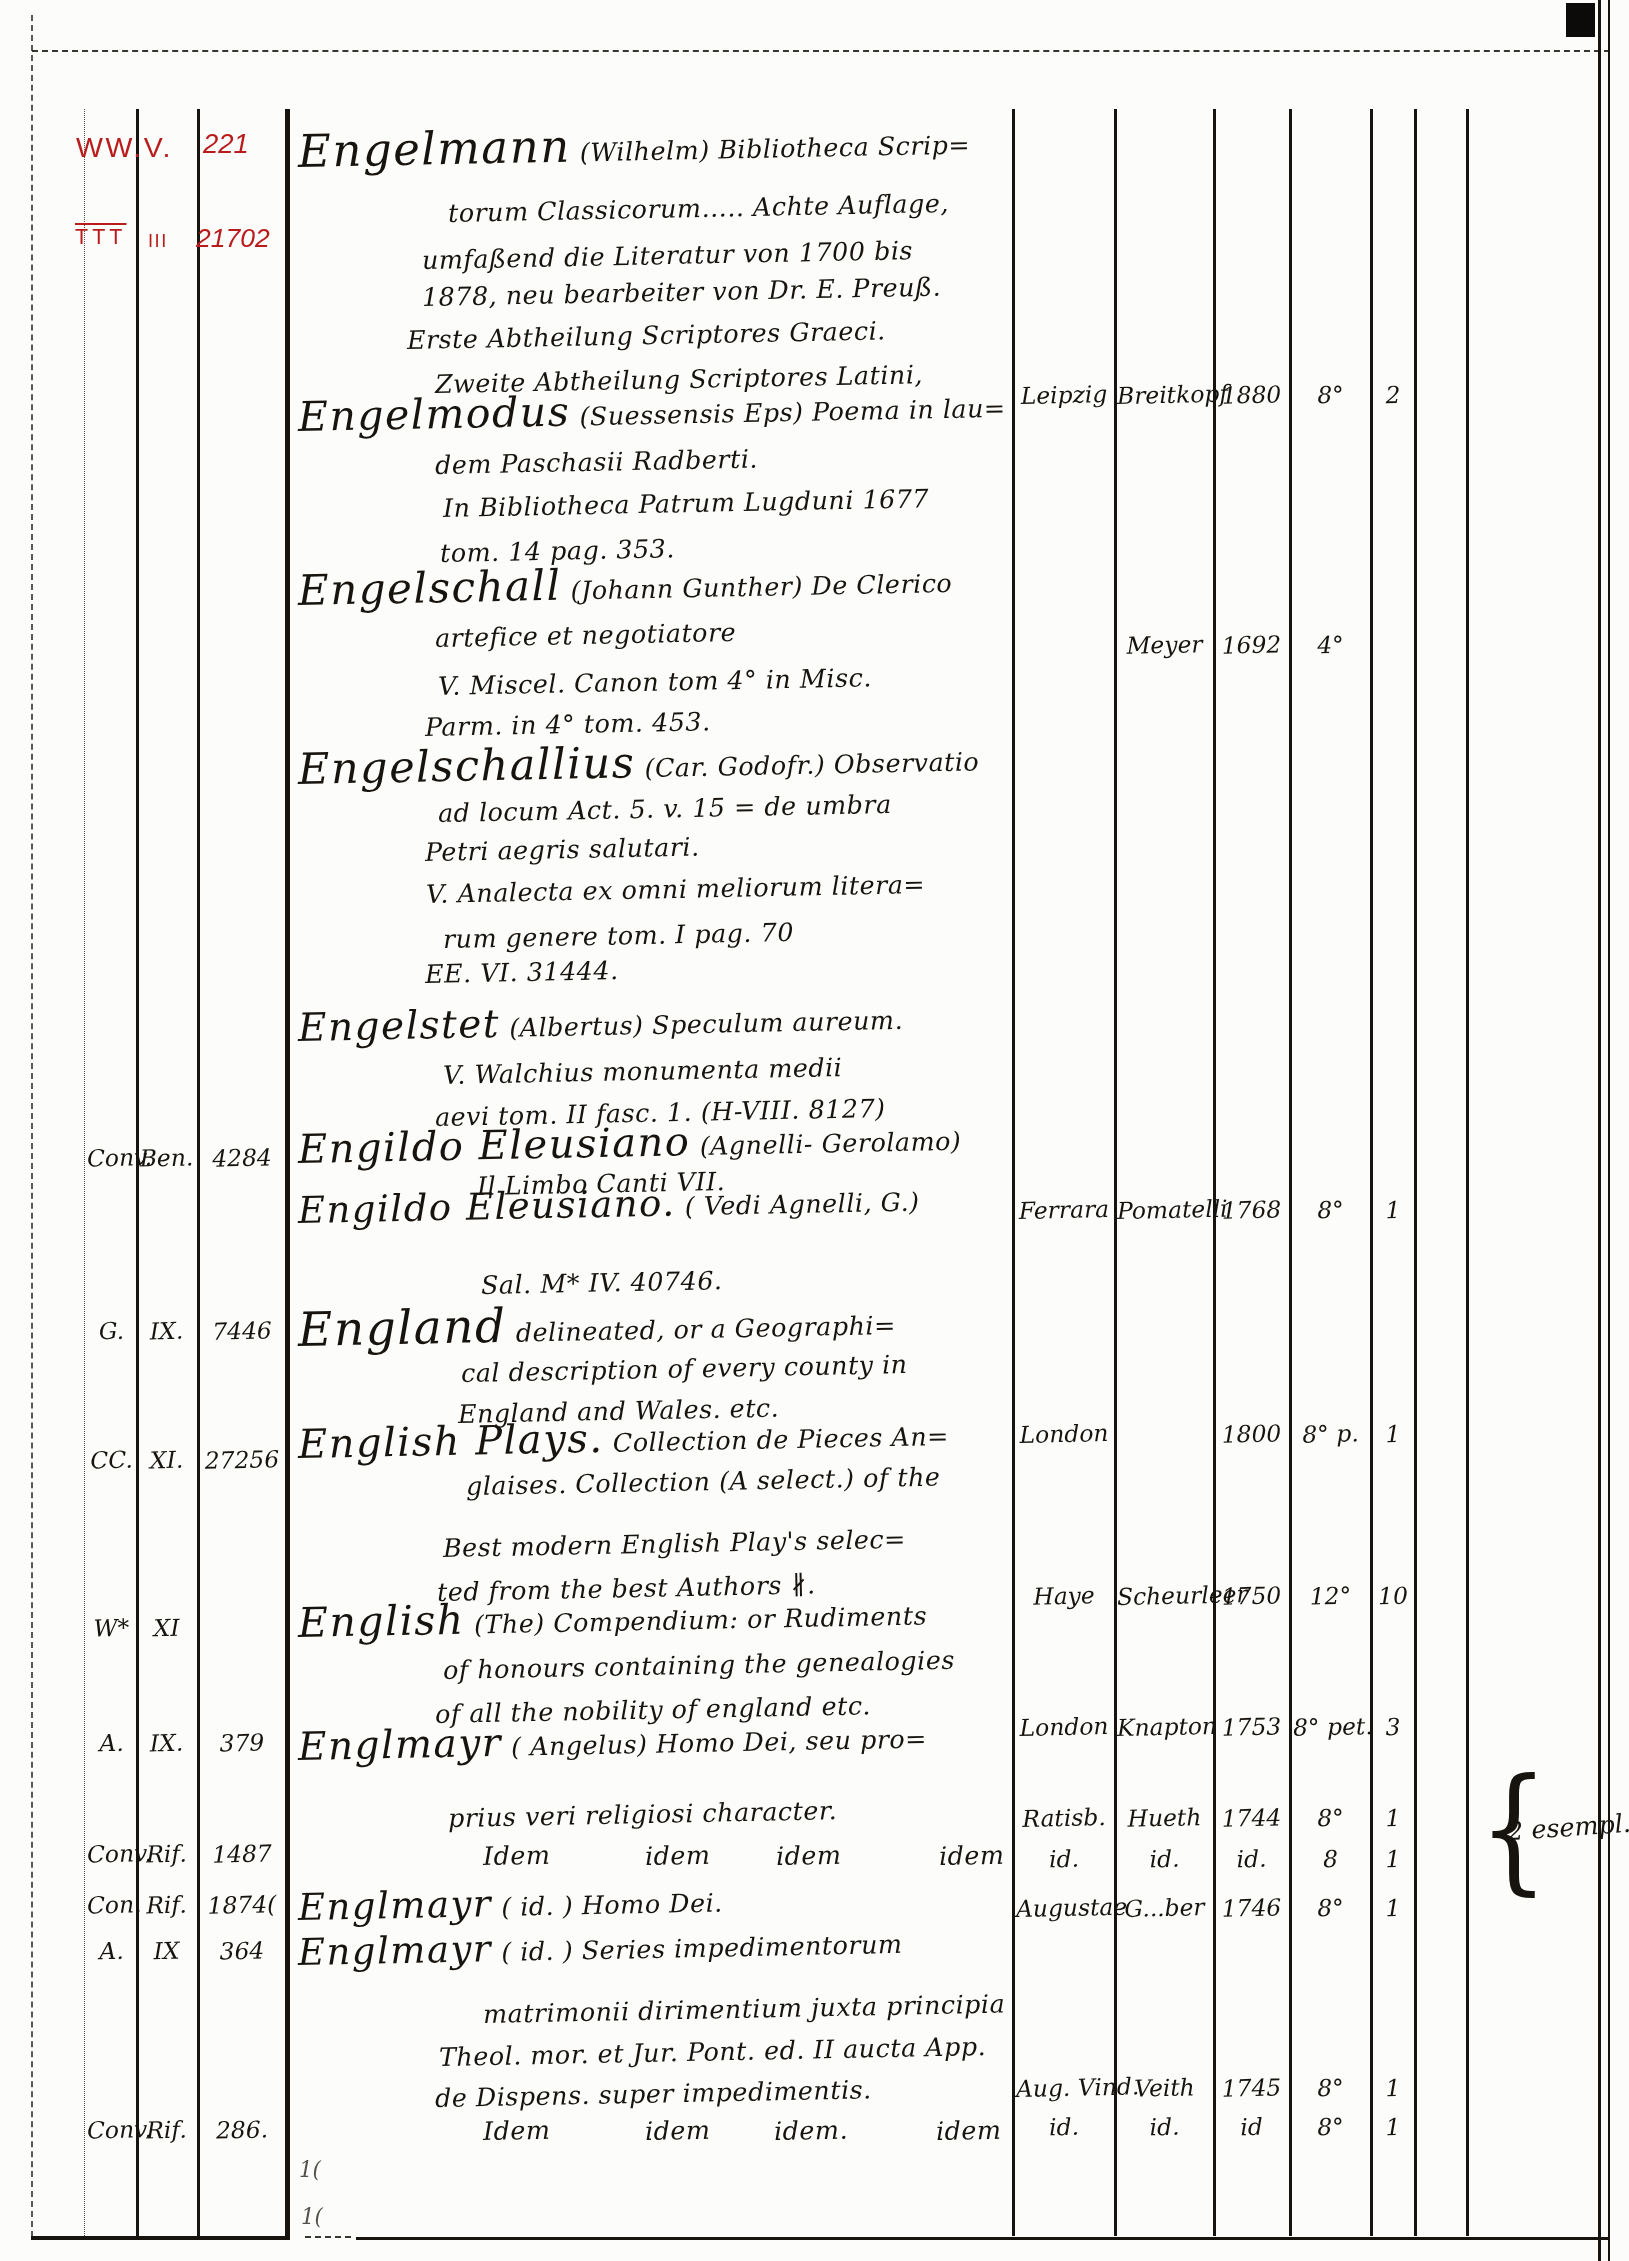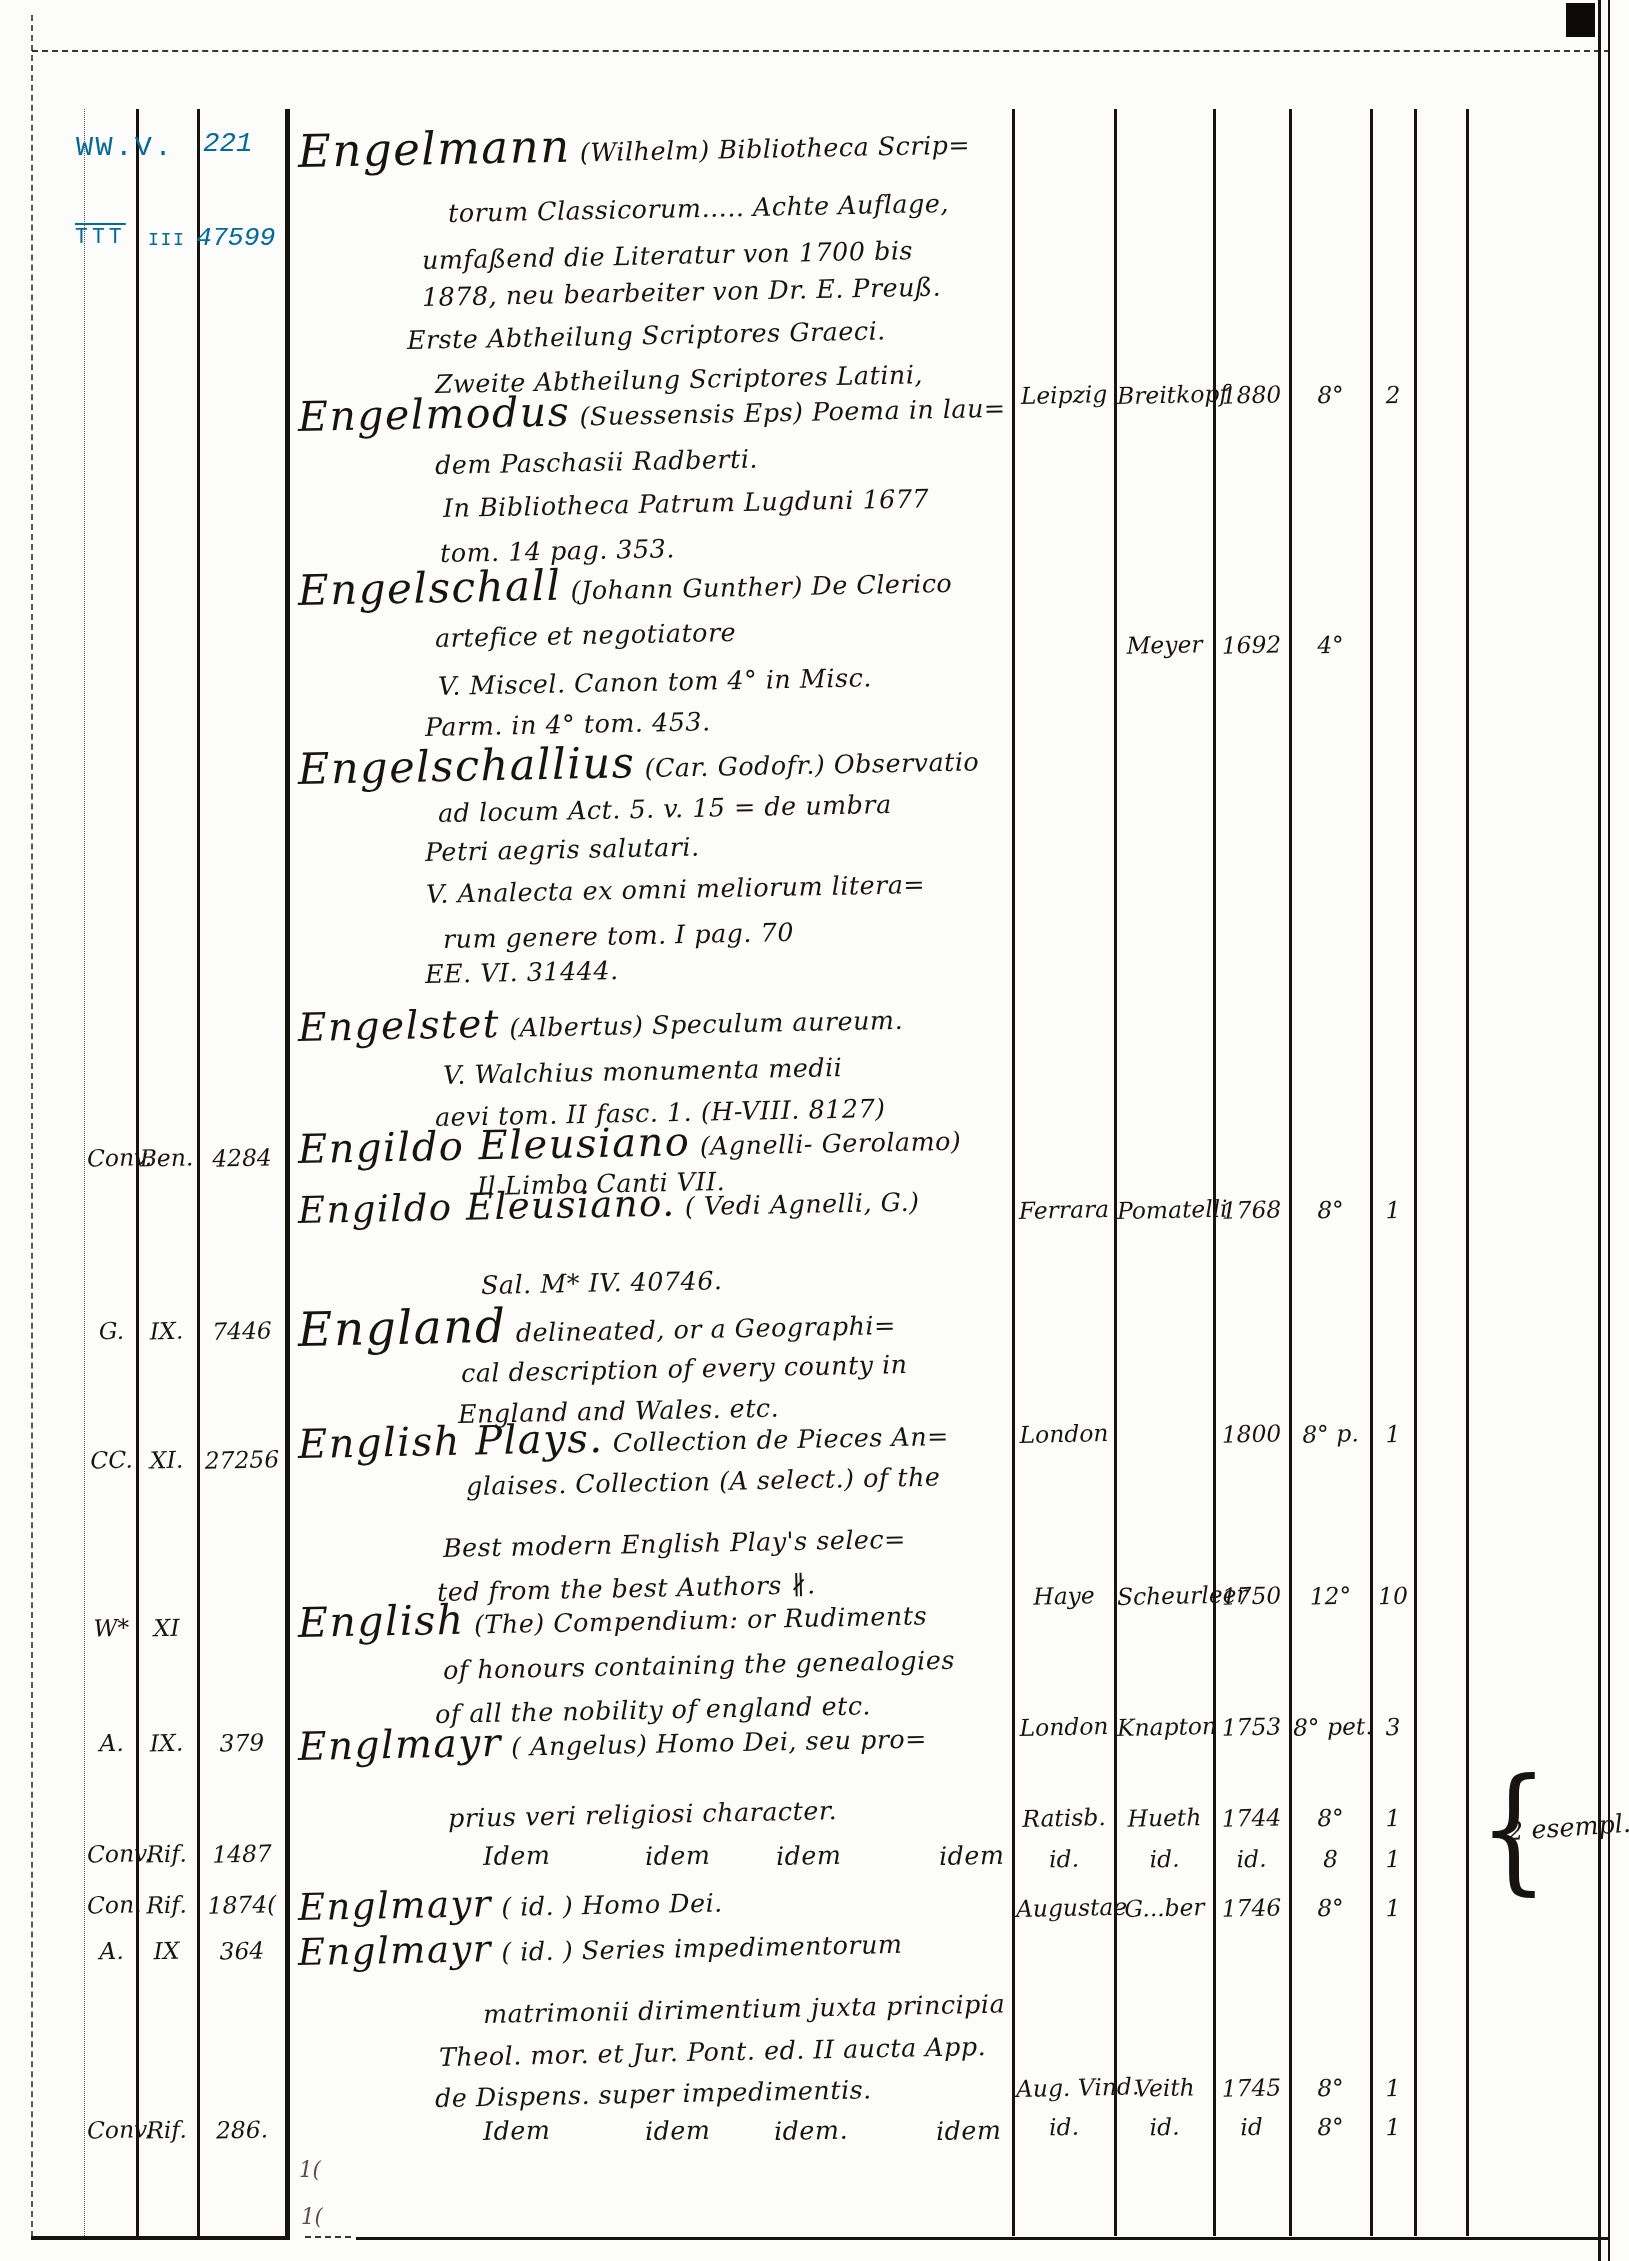--- a/index.html
+++ b/index.html
@@ -20,21 +20,21 @@
   }
   .body-line{font-size:25.4px;letter-spacing:0.5px;}
   .headword{letter-spacing:1.5px;}
   .head-rest{font-size:25.4px;letter-spacing:0.5px;margin-left:9.2px;}
   .cell{
     position:absolute;text-align:center;white-space:nowrap;color:#17140f;
     font-family:"DejaVu Serif",serif;font-style:italic;font-size:23.4px;
     transform:rotate(-1.3deg);
   }
   .margin-cell{font-size:23.4px;}
-  .topcode{position:absolute;white-space:nowrap;color:#0369a1;font-family:Liberation Mono, monospace;}
+  .topcode{position:absolute;white-space:nowrap;color:#b91c1c;font-family:Liberation Sans, sans-serif;}
   .corner-block{position:absolute;background:#0c0b0a;}
   .brace{
     position:absolute;color:#17140f;font-family:"DejaVu Serif",serif;
     font-size:137px;line-height:127px;font-style:normal;transform:scaleX(.8);
   }
   .sidenote{position:absolute;white-space:nowrap;color:#17140f;font-family:"DejaVu Serif",serif;font-style:italic;font-size:25.4px;transform:rotate(-4deg);}
   .stray{position:absolute;color:#2a261f;font-family:"DejaVu Serif",serif;font-style:italic;font-size:21.4px;opacity:.8;}
 </style>
 </head>
 <body>
@@ -58,21 +58,21 @@
 <div class="vline" style="left:1608px;top:0px;height:2261px;width:1.5px;"></div>
 
 <div class="hline" style="left:30.5px;top:2236px;width:259px;height:3.6px;"></div>
 <div class="dashedh" style="left:305px;top:2236px;width:46px;"></div>
 <div class="hline" style="left:356px;top:2237px;width:1253px;height:2.5px;"></div>
 
 <span class="topcode" style="left:76px;top:131px;font-size:28.5px;letter-spacing:2.5px;">WW.V.</span>
 <span class="topcode" style="left:203px;top:128px;font-size:27.5px;font-style:italic;">221</span>
 <span class="topcode" style="left:75px;top:225px;font-size:21.4px;letter-spacing:4.1px;text-decoration:overline;">TTT</span>
 <span class="topcode" style="left:148px;top:230px;font-size:18.3px;letter-spacing:1.5px;">III</span>
-<span class="topcode" style="left:196px;top:223px;font-size:26.5px;font-style:italic;">47599</span>
+<span class="topcode" style="left:196px;top:223px;font-size:26.5px;font-style:italic;">21702</span>
 
 <span class="brace" style="left:1470px;top:1765px;">{</span>
 <span class="sidenote" style="left:1507px;top:1812px;">2 esempl.</span>
 
 <span class="stray" style="left:299px;top:2157px;">1(</span>
 <span class="stray" style="left:301px;top:2204px;">1(</span>
 
 <div id="entries-layer">
     <div class="">
       <div class="hw" style="left: 298px; top: 125px;"><span class="headword" style="font-size: 45px;">Engelmann</span><span class="head-rest">(Wilhelm) Bibliotheca Scrip=</span></div>

